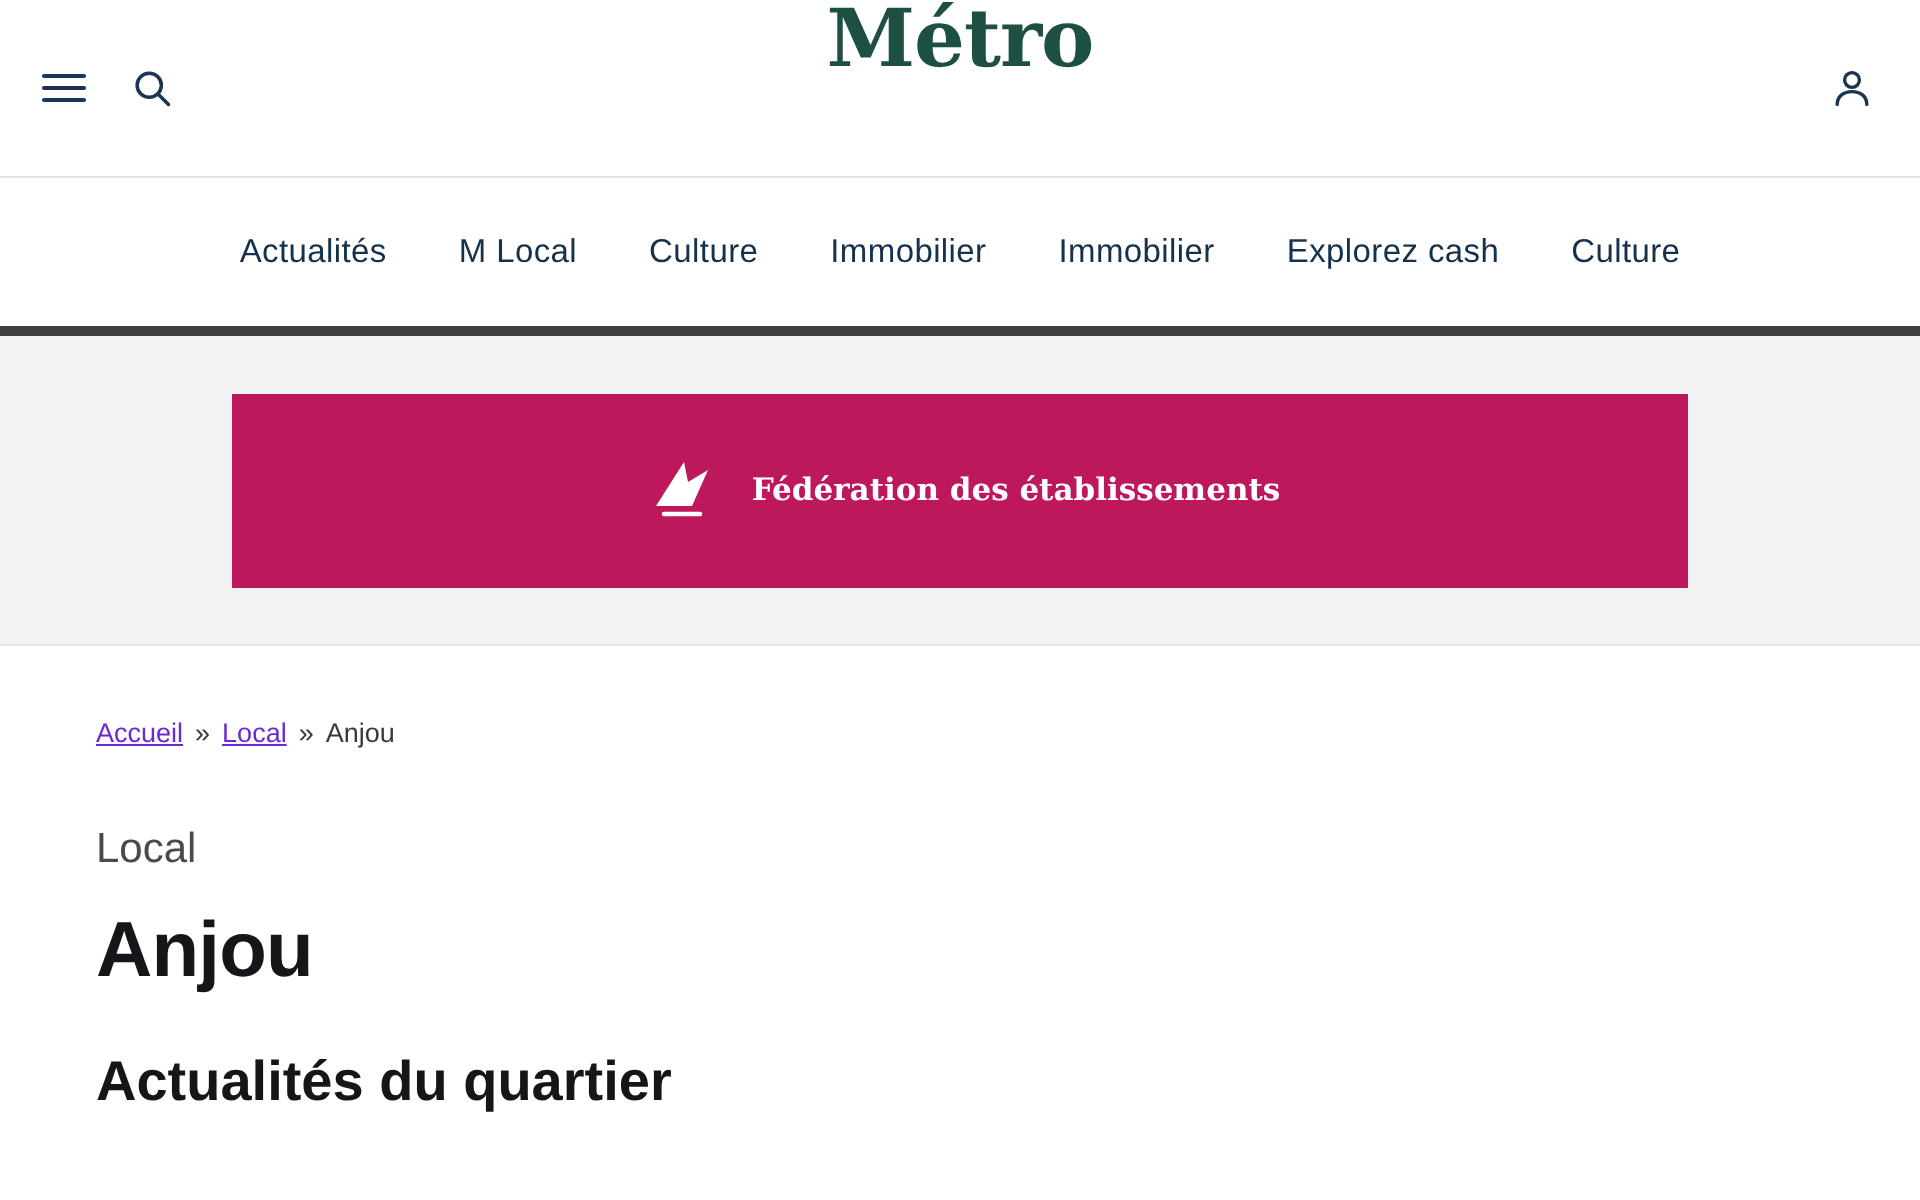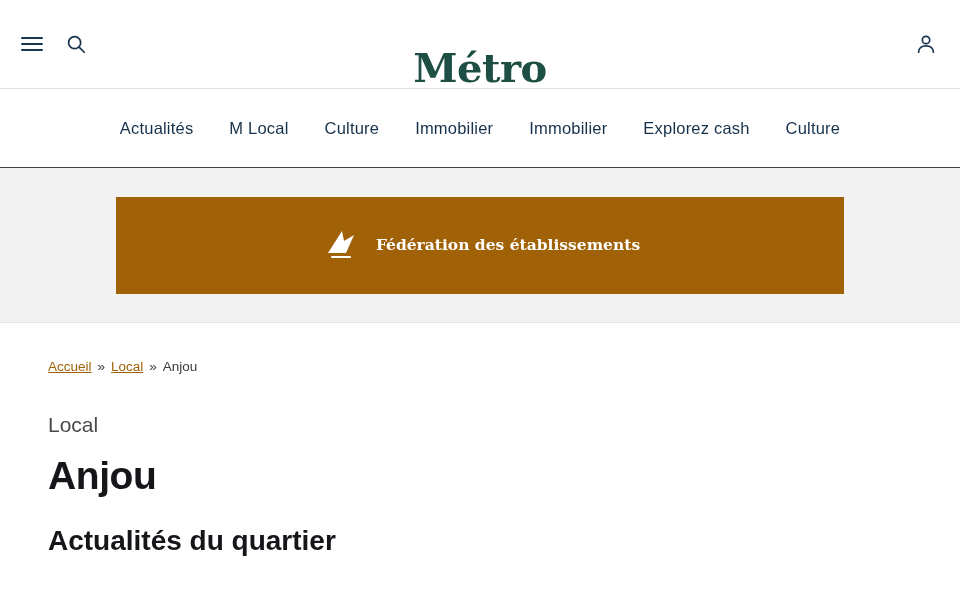--- a/index.html
+++ b/index.html
@@ -29,38 +29,38 @@
     width: 28px; height: 28px;
     display: flex; align-items: center; justify-content: center;
     cursor: pointer;
     color: #16314b;
   }
   .hamburger { display: flex; flex-direction: column; justify-content: center; gap: 4px; width: 22px; }
   .hamburger span { display: block; height: 2px; width: 22px; background: #1b3550; border-radius: 1px; }
 
   .logo-wrap {
     position: absolute; left: 0; right: 0; top: 0; bottom: 0;
-    display: flex; align-items: flex-end; justify-content: center;
+    display: flex; align-items: flex-start; justify-content: center;
     pointer-events: none;
   }
   .logo {
     font-family: "DejaVu Serif", "Liberation Serif", serif;
     font-size: 40px;
     font-weight: 700;
     color: #1d4f45;
     letter-spacing: -0.5px;
     line-height: 1;
   }
   .header-right { position: absolute; right: 20px; top: 0; bottom: 0; display: flex; align-items: center; }
 
   
   .nav {
     height: 79px;
     background: #ffffff;
-    border-bottom: 1px solid #404040;
+    border-bottom: 5px solid #404040;
     display: flex;
     align-items: center;
     justify-content: center;
     gap: 0px;
   }
   .nav-item {
     font-size: 16.5px;
     color: #16314b;
     padding: 0 18px;
     cursor: pointer;
@@ -72,21 +72,21 @@
 
   
   .ad-band {
     background: #f2f2f2;
     height: 155px;
     display: flex; align-items: center; justify-content: center;
     border-bottom: 1px solid #e6e6e6;
   }
   .ad-banner {
     width: 728px; height: 97px;
-    background: #a16207;
+    background: #be185d;
     display: flex; align-items: center; justify-content: center;
     cursor: pointer;
   }
   .ad-inner { display: flex; align-items: center; gap: 12px; color: #fff; }
   .ad-logo-mark { width: 44px; height: 44px; }
   .ad-text {
     font-family: "DejaVu Serif", "Liberation Serif", serif;
     font-size: 15.5px;
     line-height: 1.28;
     color: #ffffff;
@@ -95,21 +95,21 @@
   .ad-text span { display: block; }
 
   
   .content { padding: 0 48px; }
   .breadcrumb {
     margin-top: 36px;
     font-size: 13.5px;
     color: #3a3a3a;
     display: flex; align-items: center; gap: 6px;
   }
-  .breadcrumb a { color: #a16207; text-decoration: underline; cursor: pointer; }
+  .breadcrumb a { color: #6d28d9; text-decoration: underline; cursor: pointer; }
   .breadcrumb .sep { color: #3a3a3a; }
   .breadcrumb .current { color: #3a3a3a; }
 
   .kicker {
     margin-top: 39px;
     font-size: 21px;
     color: #4a4a4a;
     font-weight: 400;
   }
   .page-title {

